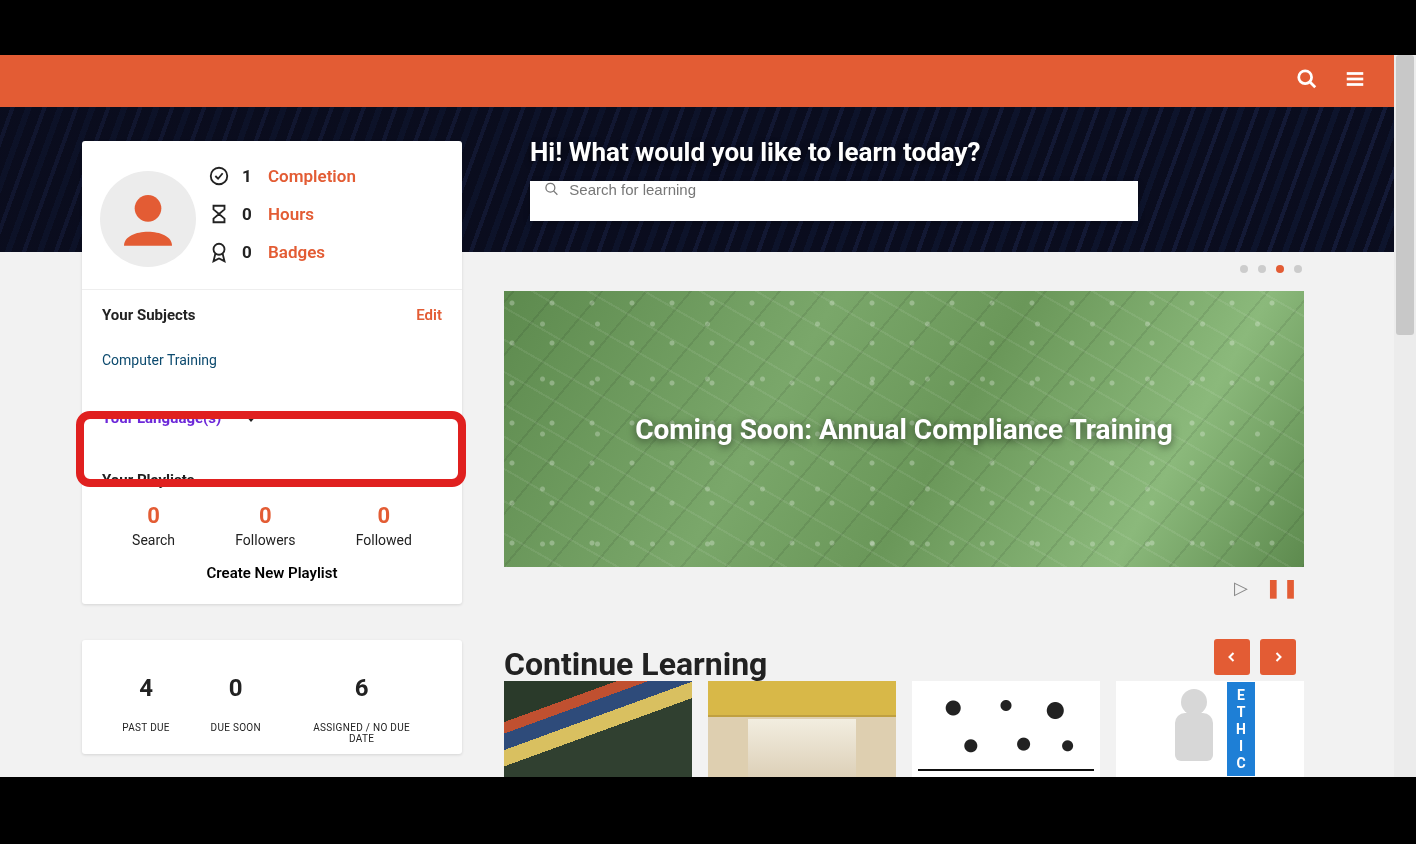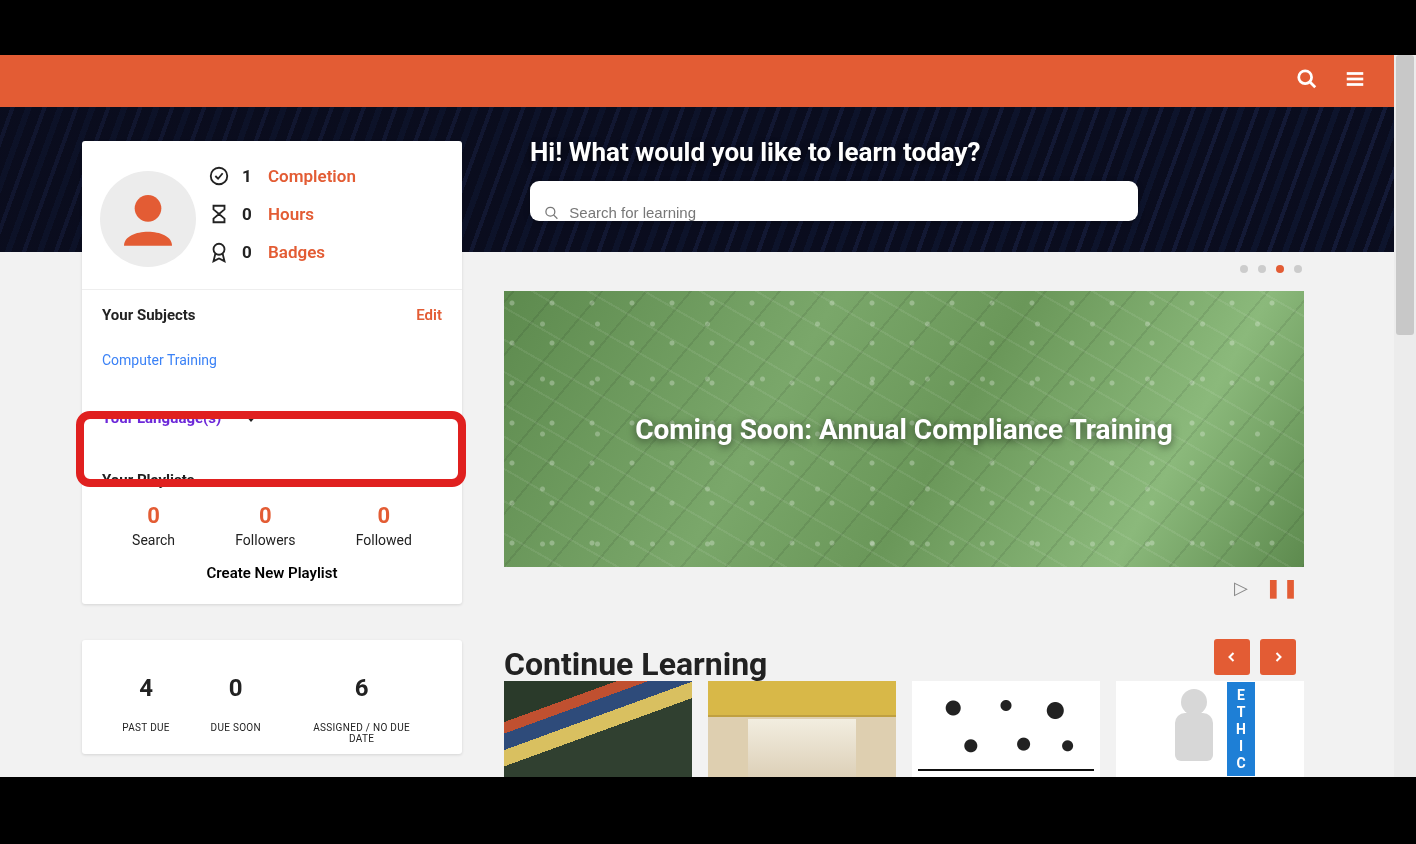--- a/index.html
+++ b/index.html
@@ -84,25 +84,25 @@
   .hero-title {
     font-weight: 700;
     font-size: 26px;
     color: #fff;
     text-shadow: 0 2px 6px rgba(0,0,0,0.7);
     margin-bottom: 14px;
     text-align: left;
   }
   .search-wrap {
     background: #fff;
-    border-radius: 9px;
+    border-radius: 0;
     height: 40px;
     width: 608px;
     display: flex;
-    align-items: flex-end;
+    align-items: flex-start;
     padding: 0 14px;
     gap: 10px;
     box-shadow: 0 2px 6px rgba(0,0,0,0.25);
   }
   .search-wrap input {
     border: none;
     outline: none;
     font-size: 15px;
     width: 100%;
     color: #222;
@@ -162,21 +162,21 @@
   }
   .section-header {
     display: flex;
     justify-content: space-between;
     align-items: flex-start;
     font-size: 15px;
   }
   .section-title { font-weight: 700; color: #222; }
   .edit-link { color: #e35c34; font-weight: 600; font-size: 15px; }
   .subject-link {
-    color: #3b82f6;
+    color: #0c4a6e;
     font-size: 14px;
     margin-top: 28px;
     display: inline-block;
   }
   .highlight-box {
     position: absolute;
     left: 76px;
     top: 356px;
     width: 390px;
     height: 76px;

